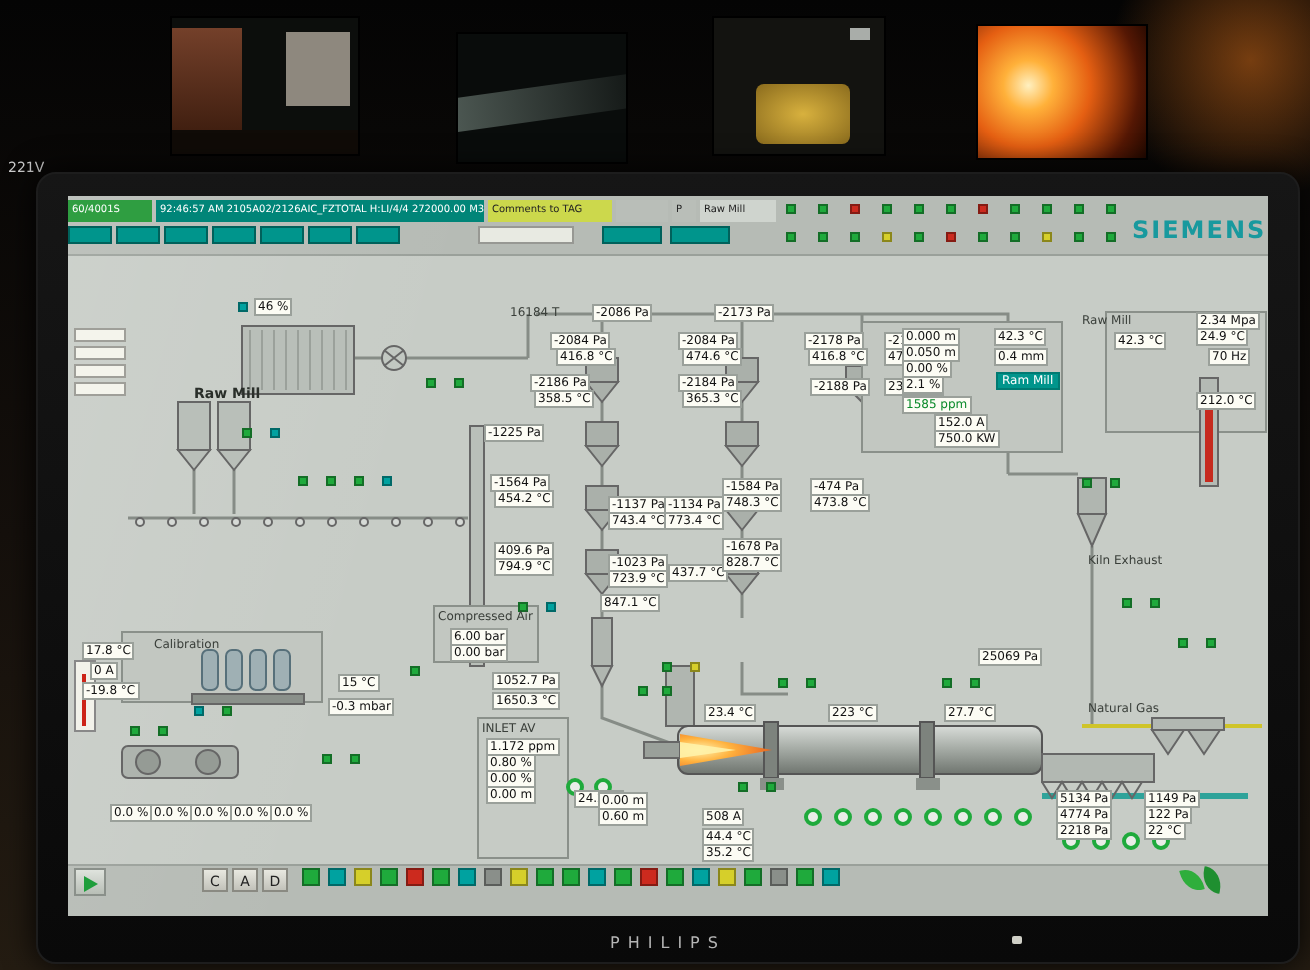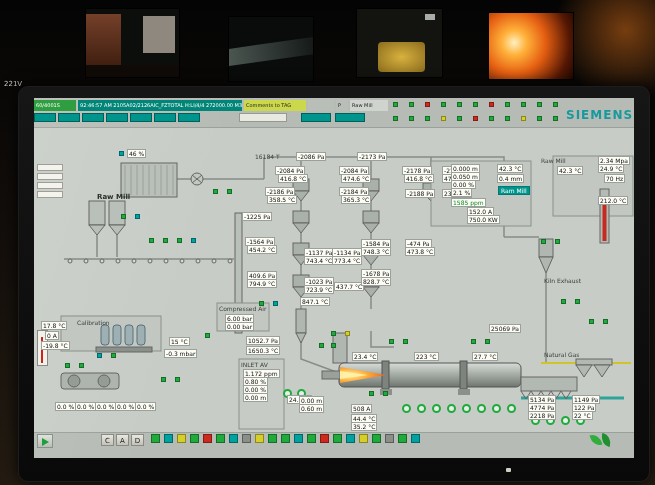--- a/index.html
+++ b/index.html
@@ -439,16 +439,17 @@
         <div class="gau" style="left: 497px; top: 318px; position: absolute;"></div>
         <div class="gau" style="left: 512px; top: 318px; position: absolute;"></div>
         <div class="gau" style="left: 527px; top: 318px; position: absolute;"></div>
         <div class="gau" style="left: 542px; top: 318px; position: absolute;"></div>
         <div class="gau" style="left: 249px; top: 291px; position: absolute;"></div>
         <div class="gau" style="left: 263px; top: 291px; position: absolute;"></div>
         <div class="lbtn" style="left: 67px; top: 336px; position: absolute;">C</div>
         <div class="lbtn" style="left: 82px; top: 336px; position: absolute;">A</div>
         <div class="lbtn" style="left: 97px; top: 336px; position: absolute;">D</div>
       </div>
+    <div class="philips">PHILIPS</div>
     <div class="led"></div>
   </div>
 
 </div>
 
 </body></html>

